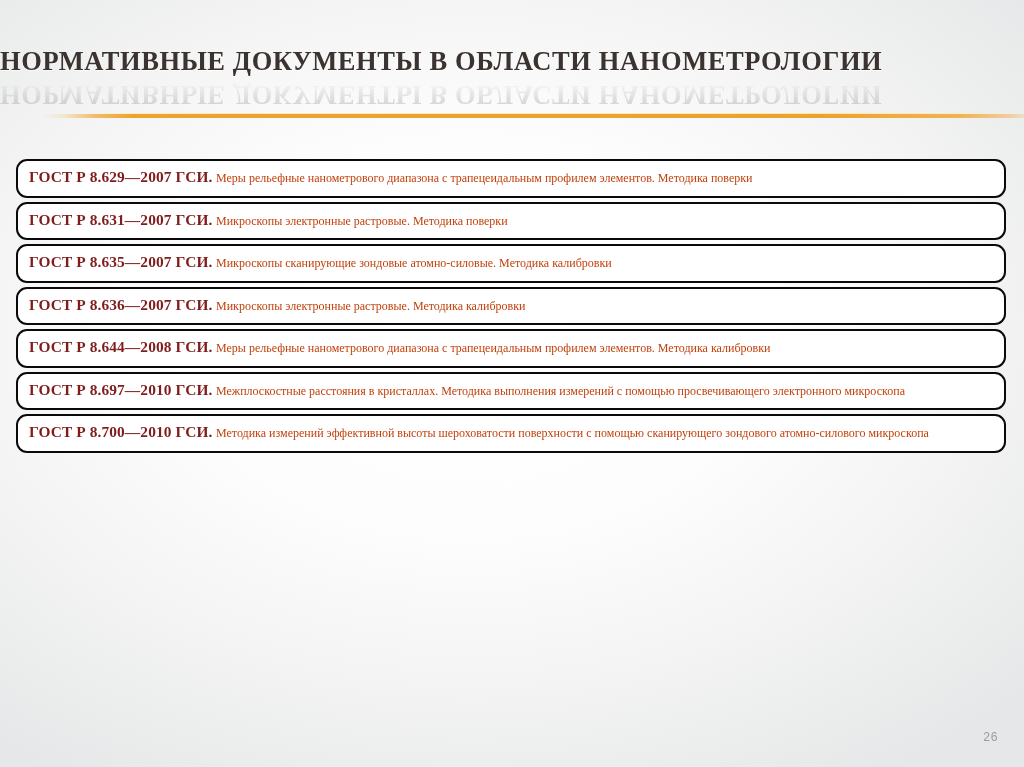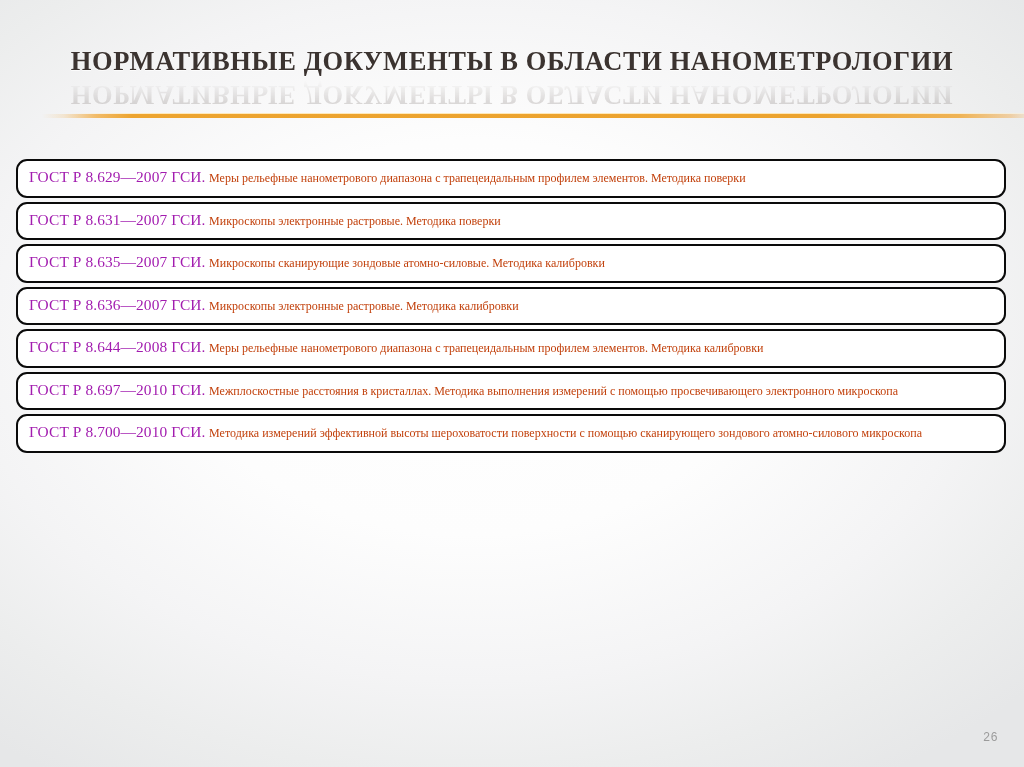--- a/index.html
+++ b/index.html
@@ -25,21 +25,21 @@
       linear-gradient(115deg, #e4e5e7 0%, #f7f7f8 28%, #ffffff 48%, #f6f6f7 70%, #e3e4e6 100%);
   }
 
   
   #title-block {
     position: absolute;
     left: 0;
     top: 44px;
     width: 1024px;
     height: 64px;
-    text-align: center;
+    text-align: left;
   }
   #slide-title {
     font-family: "Liberation Serif", serif;
     font-size: 26.5px;
     font-weight: bold;
     letter-spacing: 0.6px;
     color: #3b3330;
     line-height: 34px;
     white-space: nowrap;
     text-shadow: 0 1px 0 rgba(255,255,255,0.75);
@@ -106,23 +106,23 @@
     margin-bottom: 4px;
     padding: 5px 10px 6px 11px;
     font-size: 14.3px;
     line-height: 21.5px;
     color: #111111;
     text-align: justify;
     text-justify: inter-word;
   }
   .doc-item:last-child { margin-bottom: 0; }
   .doc-code {
-    font-weight: normal;
+    font-weight: bold;
     font-size: 15.4px;
-    color: #a21caf;
+    color: #7f1d1d;
     letter-spacing: 0.1px;
   }
   .doc-text {
     font-weight: normal;
     font-size: 12px;
     color: #c2410c;
   }
 
   
   #page-number {

